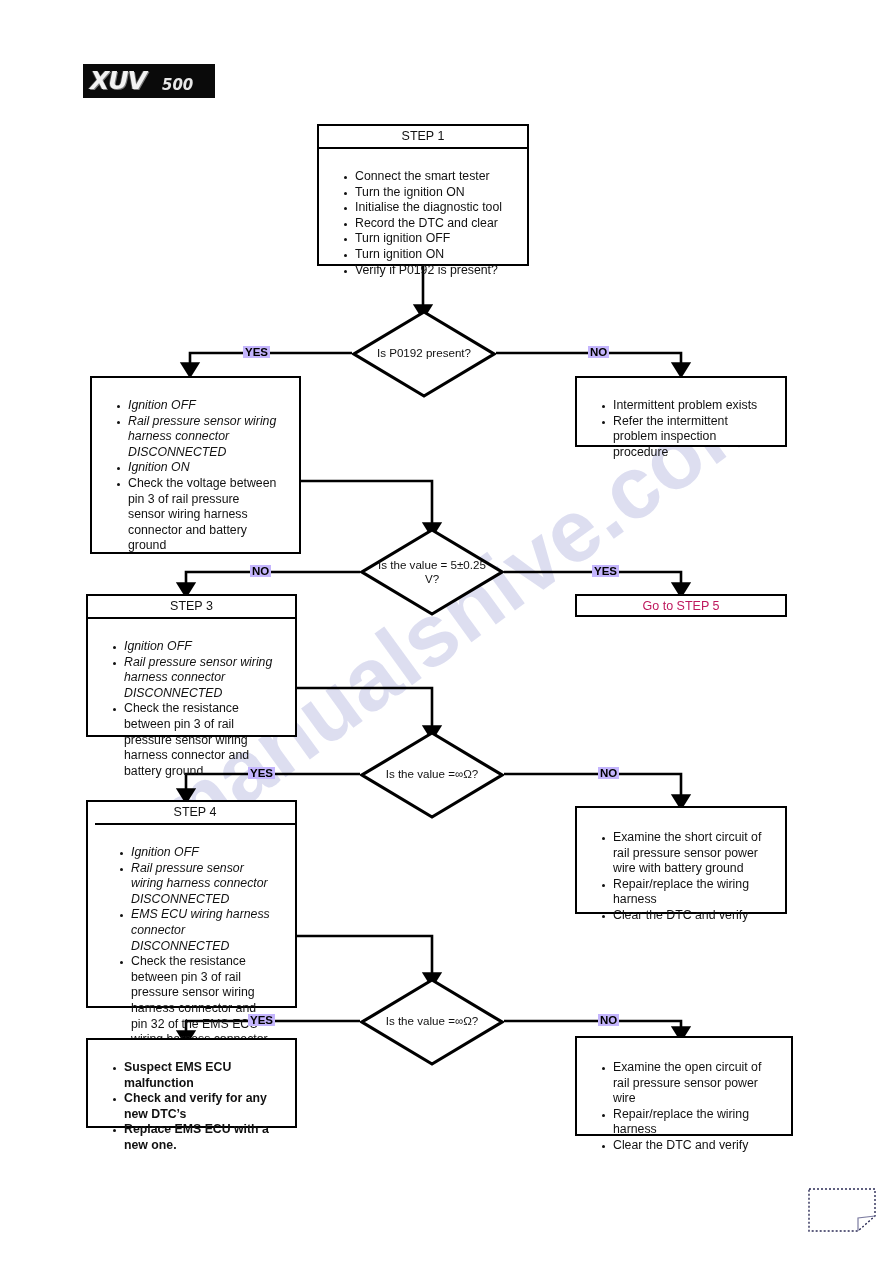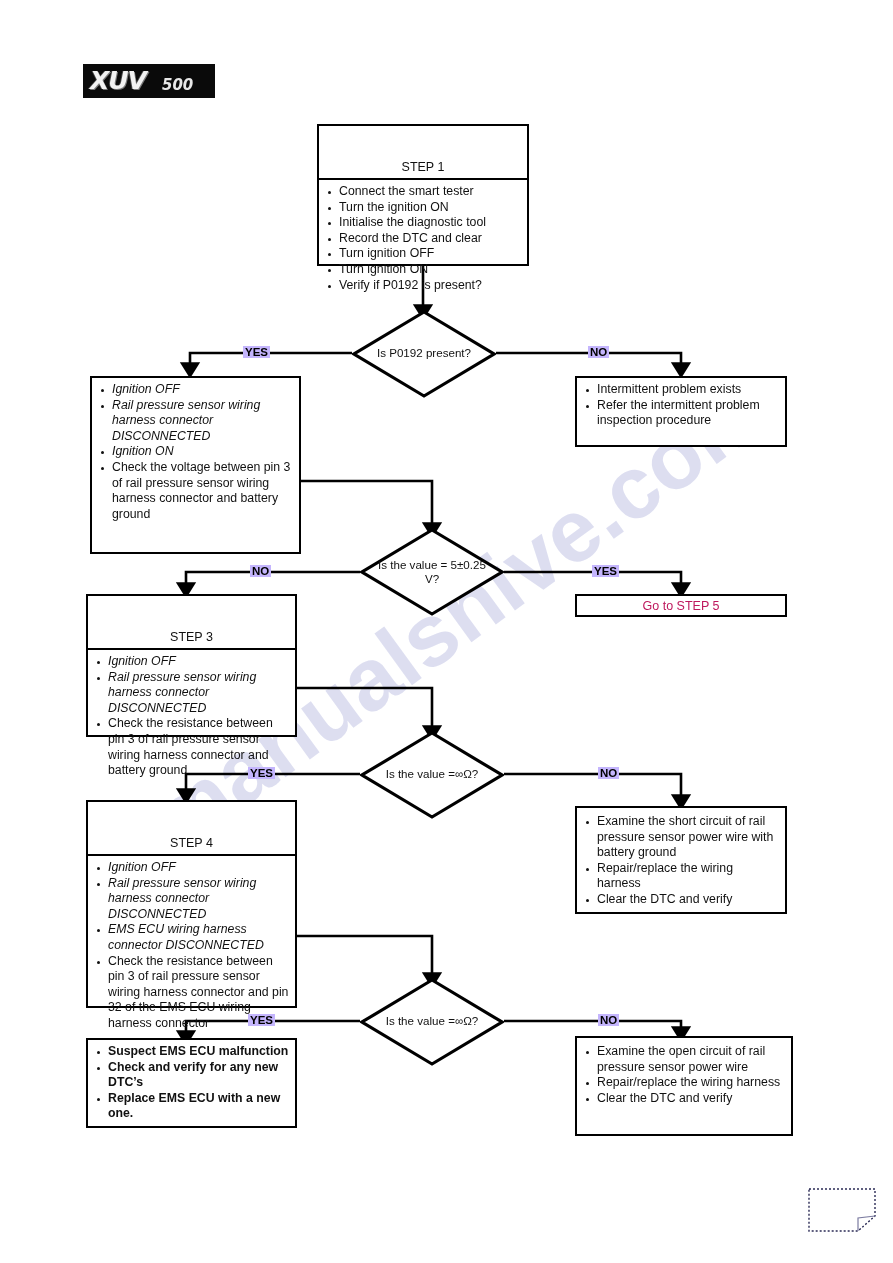--- a/index.html
+++ b/index.html
@@ -86,28 +86,27 @@
     z-index: 3;
   }
   .node-header {
     box-sizing: border-box;
     border-bottom: 2.5px solid #000;
     text-align: center;
     font-size: 12.5px;
     color: #111;
     padding: 3px 0 4px 0;
     line-height: 14px;
-    margin-top: 31px;
   }
   .node-body {
     padding: 4px 6px 4px 6px;
   }
   ul.bullets {
     list-style: none;
-    margin: 0;
+    margin: 16px;
     padding: 0;
   }
   ul.bullets li {
     position: relative;
     padding-left: 14px;
     font-size: 12.3px;
     line-height: 15.6px;
     color: #111;
     margin: 0 0 0 0;
   }
@@ -299,21 +298,21 @@
     <span>Go to STEP 5</span>
   </div>
 
   <div class="diamond" style="left:360px; top:731px; width:144px; height:88px;">
     <svg width="144" height="88" viewBox="0 0 144 88">
       <polygon points="72,2 142,44 72,86 2,44" fill="#fff" stroke="#000" stroke-width="3.2"></polygon>
     </svg>
     <div class="dlabel" style="top:36px;">Is the value =∞Ω?</div>
   </div>
 
-  <div class="node" style="left:86px; top:800px; width:211px; height:208px;">
+  <div class="node" style="left:86px; top:800px; width:211px; height:208px;padding-left:7px;">
     <div class="node-header">STEP 4</div>
     <div class="node-body">
       <ul class="bullets">
         <li class="ital">Ignition OFF</li>
         <li class="ital">Rail pressure sensor  wiring harness connector DISCONNECTED</li>
         <li class="ital">EMS ECU wiring harness connector DISCONNECTED</li>
         <li>Check the  resistance   between pin 3  of rail pressure sensor wiring harness connector and pin 32 of the EMS ECU wiring harness connector</li>
       </ul>
     </div>
   </div>

